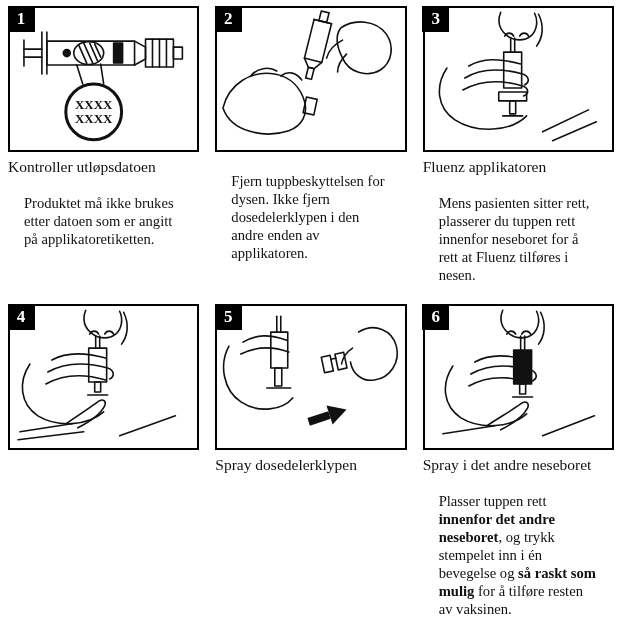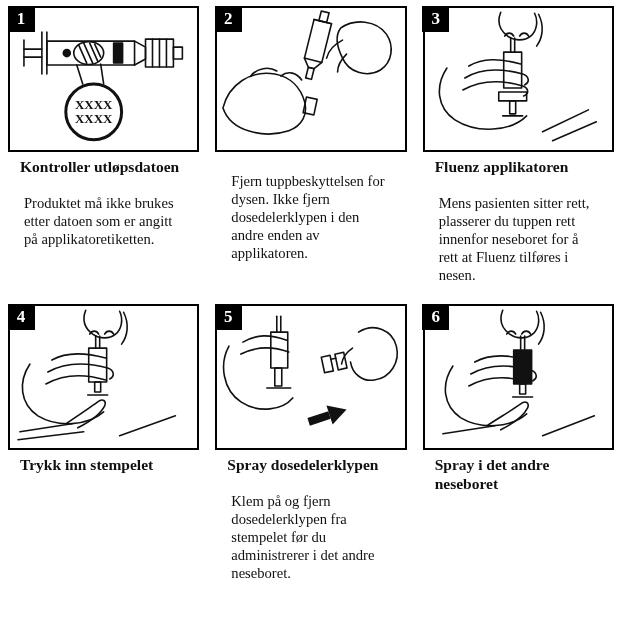--- a/index.html
+++ b/index.html
@@ -7,21 +7,21 @@
   .sheet{width:622px;height:619px;box-sizing:border-box;padding:6px 8px 4px 8px;
     background:#fff;overflow:hidden;}
   .grid{display:grid;grid-template-columns:repeat(3,1fr);column-gap:16px;row-gap:4px;}
   .panel{display:flex;flex-direction:column;}
   .frame{position:relative;border:2.5px solid #000;height:146px;background:#fff;
     box-sizing:border-box;margin-bottom:4px;}
   .frame svg{display:block;width:100%;height:100%;}
   .badge{position:absolute;top:-2.5px;left:-2.5px;width:27px;height:26px;background:#000;
     color:#fff;display:flex;align-items:center;justify-content:center;
     font-weight:bold;font-size:17px;font-family:"Liberation Serif",serif;}
-  .title{font-weight:bold;font-size:15.5px;line-height:1.2;margin:2px 0 1px 12px;}
+  .title{font-weight:normal;font-size:15.5px;line-height:1.2;margin:2px 0 1px 0;}
   .body{font-size:14.6px;line-height:1.24;margin:16px;}
   .body b{font-weight:bold;}
   .ln{stroke:#111;stroke-width:1.6;fill:none;stroke-linecap:round;stroke-linejoin:round;}
   .mag-text{font-family:"Liberation Serif",serif;font-weight:bold;font-size:13px;
     fill:#111;text-anchor:middle;}
 </style>
 </head>
 <body>
 
 <div class="sheet">
@@ -160,21 +160,20 @@
             <path d="M38,66 C56,56 76,56 98,62 C104,64 106,70 100,73"></path>
             <path d="M36,78 C54,68 76,68 96,74"></path>
             <path d="M20,58 C8,76 10,98 28,110 C48,122 78,120 94,106"></path>
             <path d="M56,118 C68,110 80,102 88,96 C93,92 97,95 95,100 C91,108 80,116 68,122"></path>
             <path d="M10,126 L62,118"></path>
             <path d="M8,134 L74,126"></path>
             <path d="M110,130 L166,110"></path>
           </g>
         </svg>
       </div>
-      <h3 class="title">Trykk inn stempelet</h3>
     </section>
 
     <section class="panel">
       <div class="frame">
         <div class="badge">
           <span>5</span>
         </div>
         <svg viewBox="0 0 188 142">
           <g class="ln">
             <line x1="60" y1="10" x2="60" y2="26"></line>
@@ -195,23 +194,20 @@
             <rect x="120" y="48" width="9" height="16"></rect>
             <line x1="115" y1="52" x2="120" y2="52"></line>
           </g>
           <g transform="translate(92,116) rotate(-18)" fill="#111" stroke="none">
             <rect x="0" y="-4" width="22" height="8"></rect>
             <path d="M22,-10 L40,0 L22,10 Z"></path>
           </g>
         </svg>
       </div>
       <h3 class="title">Spray dosedelerklypen</h3>
-      <p class="body">
-        <span>Klem på og fjern dosedelerklypen fra stempelet før du administrerer i det andre neseboret.</span>
-      </p>
     </section>
 
     <section class="panel">
       <div class="frame">
         <div class="badge">
           <span>6</span>
         </div>
         <svg viewBox="0 0 188 142">
           <g class="ln">
             <path d="M78,4 C74,14 77,22 85,28 C92,33 102,33 108,28 C114,23 116,13 112,5"></path>
@@ -231,16 +227,19 @@
             <path d="M46,68 C64,58 84,58 106,64 C112,66 114,72 108,75"></path>
             <path d="M44,80 C62,70 84,70 104,76"></path>
             <path d="M28,60 C16,78 18,100 36,112 C56,124 86,122 102,108"></path>
             <path d="M62,120 C74,112 88,104 96,98 C101,94 105,97 103,102 C99,110 88,118 76,124"></path>
             <path d="M18,128 L70,120"></path>
             <path d="M118,130 L170,110"></path>
           </g>
         </svg>
       </div>
       <h3 class="title">Spray i det andre neseboret</h3>
+      <p class="body">
+        <span>Plasser tuppen rett </span><b>innenfor det andre neseboret</b><span>, og trykk stempelet inn i én bevegelse og </span><b>så raskt som mulig</b><span> for å tilføre resten av vaksinen.</span>
+      </p>
     </section>
 
   </div>
 </div>
 
 </body></html>

